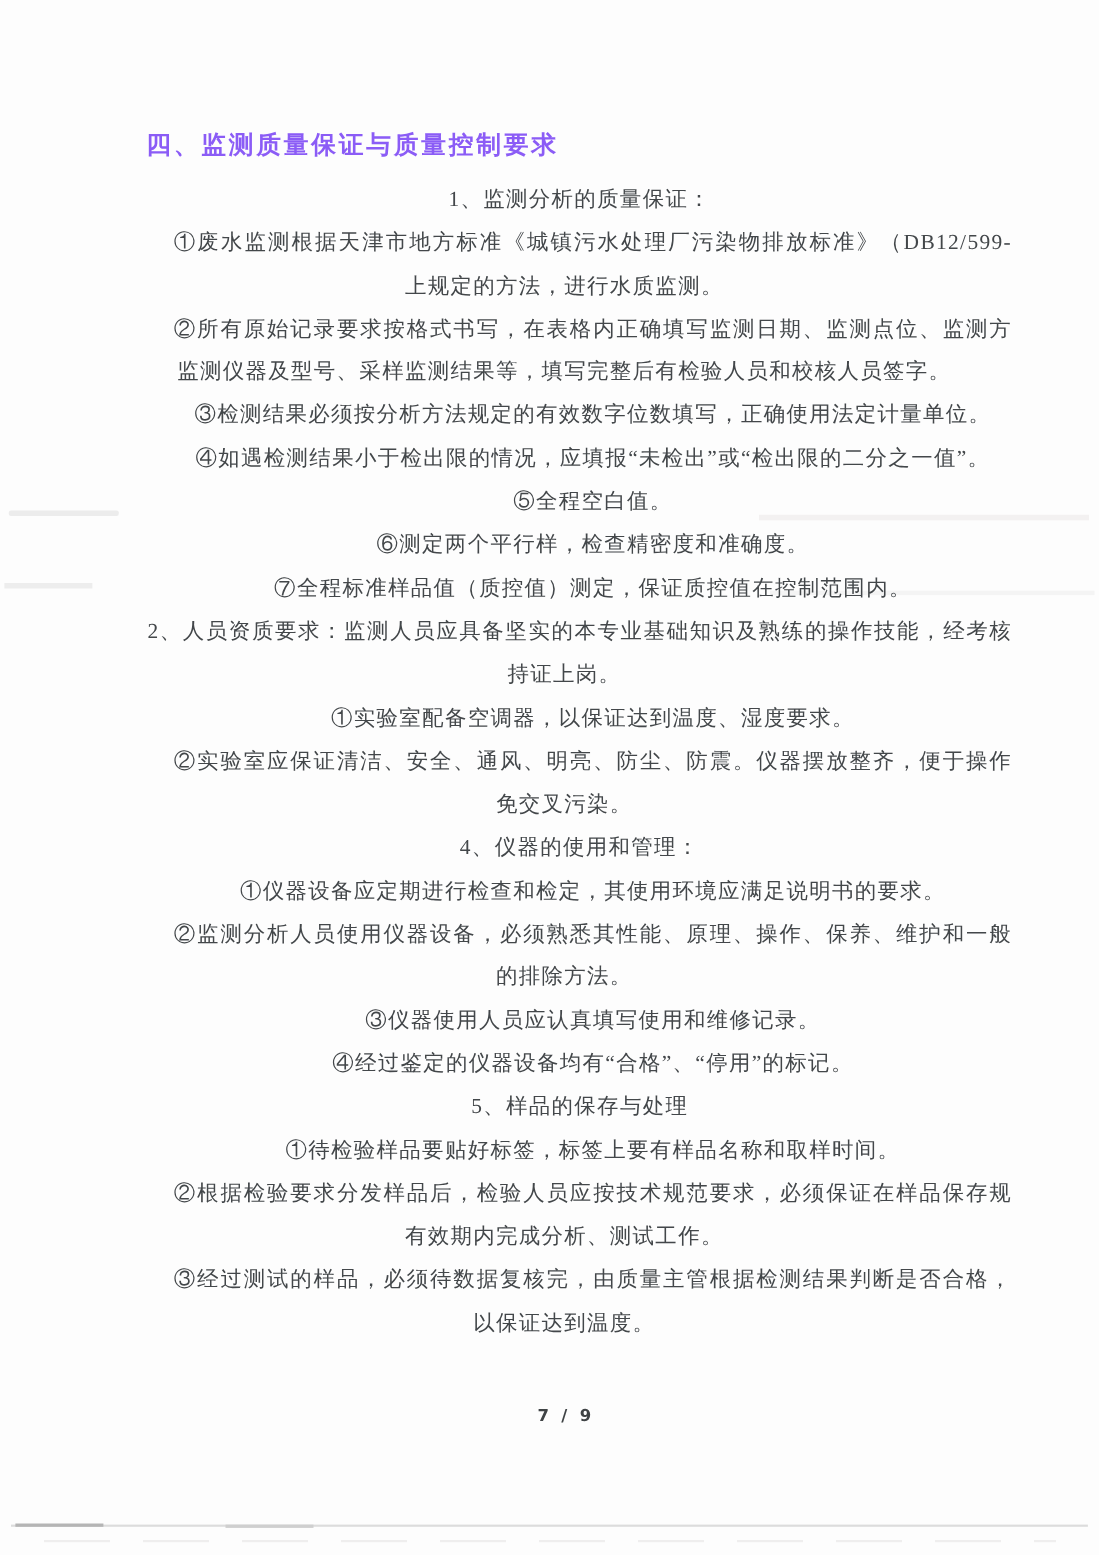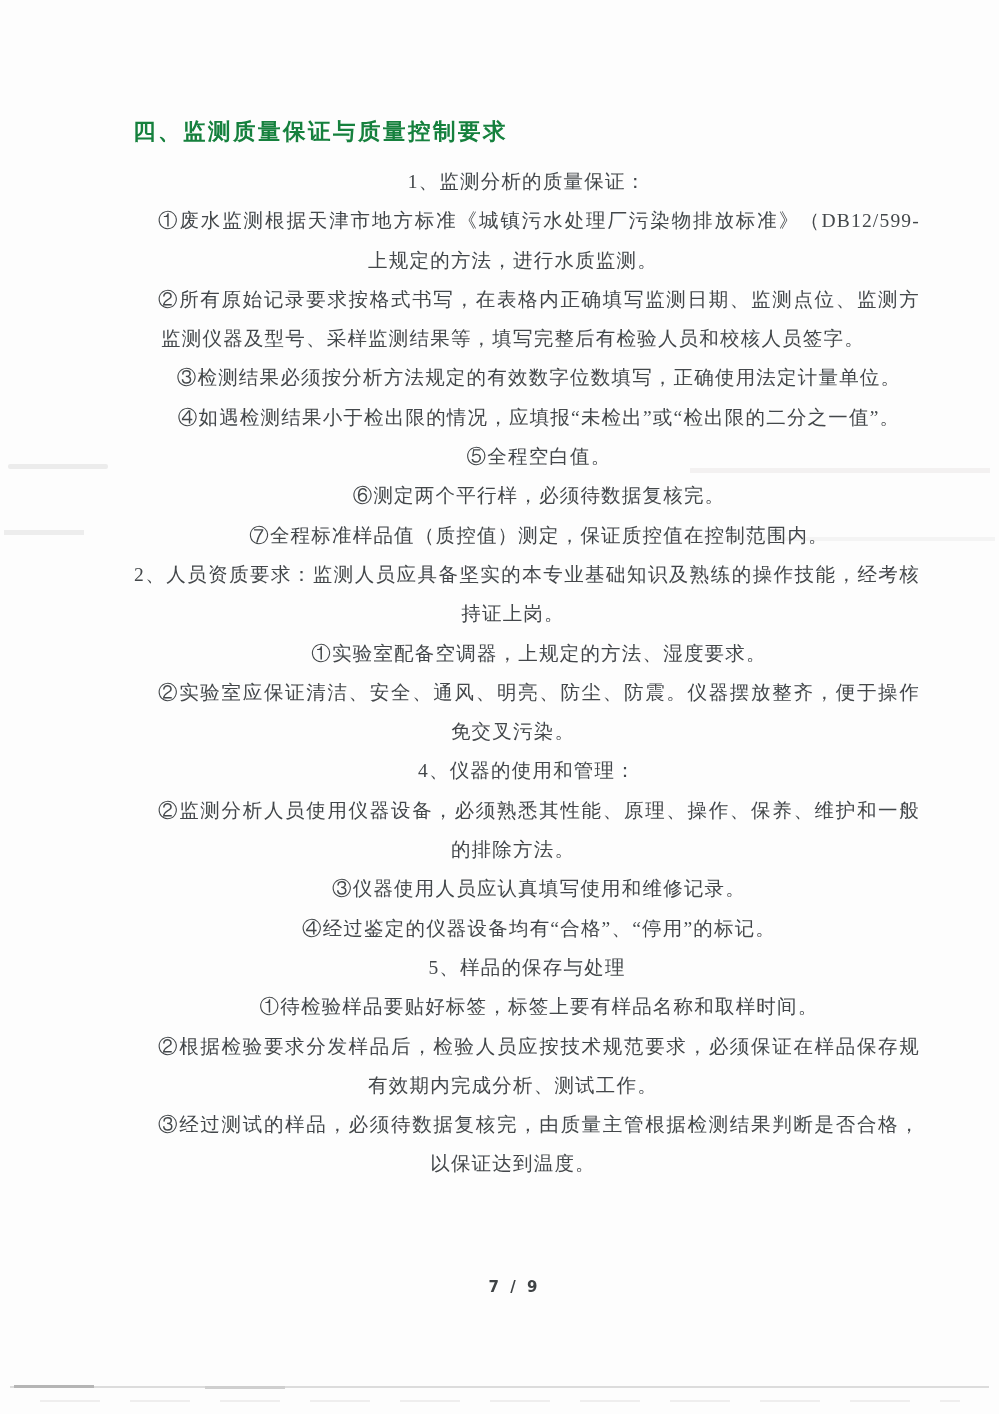--- a/index.html
+++ b/index.html
@@ -16,21 +16,21 @@
     left: 106px;
     top: 116px;
     width: 814px;
     color: #43474a;
     font-size: 19.5px;
     letter-spacing: 1.2px;
   }
   .title {
     font-size: 22.5px;
     font-weight: bold;
-    color: #15803d;
+    color: #8b5cf6;
     margin: 0 0 14px 0;
     text-indent: 27px;
     letter-spacing: 2.5px;
     line-height: 32px;
   }
   .l {
     height: 39.3px;
     line-height: 39.3px;
     overflow: hidden;
     text-align: center;
@@ -81,28 +81,29 @@
     <h1 class="title">四、监测质量保证与质量控制要求</h1>
 
     <div class="l num">1、监测分析的质量保证：</div>
     <div class="l item full">①废水监测根据天津市地方标准《城镇污水处理厂污染物排放标准》（DB12/599-2015）</div>
     <div class="l cont">上规定的方法，进行水质监测。</div>
     <div class="l item full">②所有原始记录要求按格式书写，在表格内正确填写监测日期、监测点位、监测方法、</div>
     <div class="l cont">监测仪器及型号、采样监测结果等，填写完整后有检验人员和校核人员签字。</div>
     <div class="l item">③检测结果必须按分析方法规定的有效数字位数填写，正确使用法定计量单位。</div>
     <div class="l item">④如遇检测结果小于检出限的情况，应填报“未检出”或“检出限的二分之一值”。</div>
     <div class="l item">⑤全程空白值。</div>
-    <div class="l item">⑥测定两个平行样，必须待数据复核完。</div>
+    <div class="l item">⑥测定两个平行样，检查精密度和准确度。</div>
     <div class="l item">⑦全程标准样品值（质控值）测定，保证质控值在控制范围内。</div>
     <div class="l num full">2、人员资质要求：监测人员应具备坚实的本专业基础知识及熟练的操作技能，经考核后，</div>
     <div class="l cont">持证上岗。</div>
-    <div class="l item">①实验室配备空调器，上规定的方法、湿度要求。</div>
+    <div class="l item">①实验室配备空调器，以保证达到温度、湿度要求。</div>
     <div class="l item full">②实验室应保证清洁、安全、通风、明亮、防尘、防震。仪器摆放整齐，便于操作并避</div>
     <div class="l cont">免交叉污染。</div>
     <div class="l num">4、仪器的使用和管理：</div>
+    <div class="l item">①仪器设备应定期进行检查和检定，其使用环境应满足说明书的要求。</div>
     <div class="l item full">②监测分析人员使用仪器设备，必须熟悉其性能、原理、操作、保养、维护和一般故障</div>
     <div class="l cont">的排除方法。</div>
     <div class="l item">③仪器使用人员应认真填写使用和维修记录。</div>
     <div class="l item">④经过鉴定的仪器设备均有“合格”、“停用”的标记。</div>
     <div class="l num">5、样品的保存与处理</div>
     <div class="l item">①待检验样品要贴好标签，标签上要有样品名称和取样时间。</div>
     <div class="l item full">②根据检验要求分发样品后，检验人员应按技术规范要求，必须保证在样品保存规定的</div>
     <div class="l cont">有效期内完成分析、测试工作。</div>
     <div class="l item full">③经过测试的样品，必须待数据复核完，由质量主管根据检测结果判断是否合格，进行</div>
     <div class="l cont">以保证达到温度。</div>

